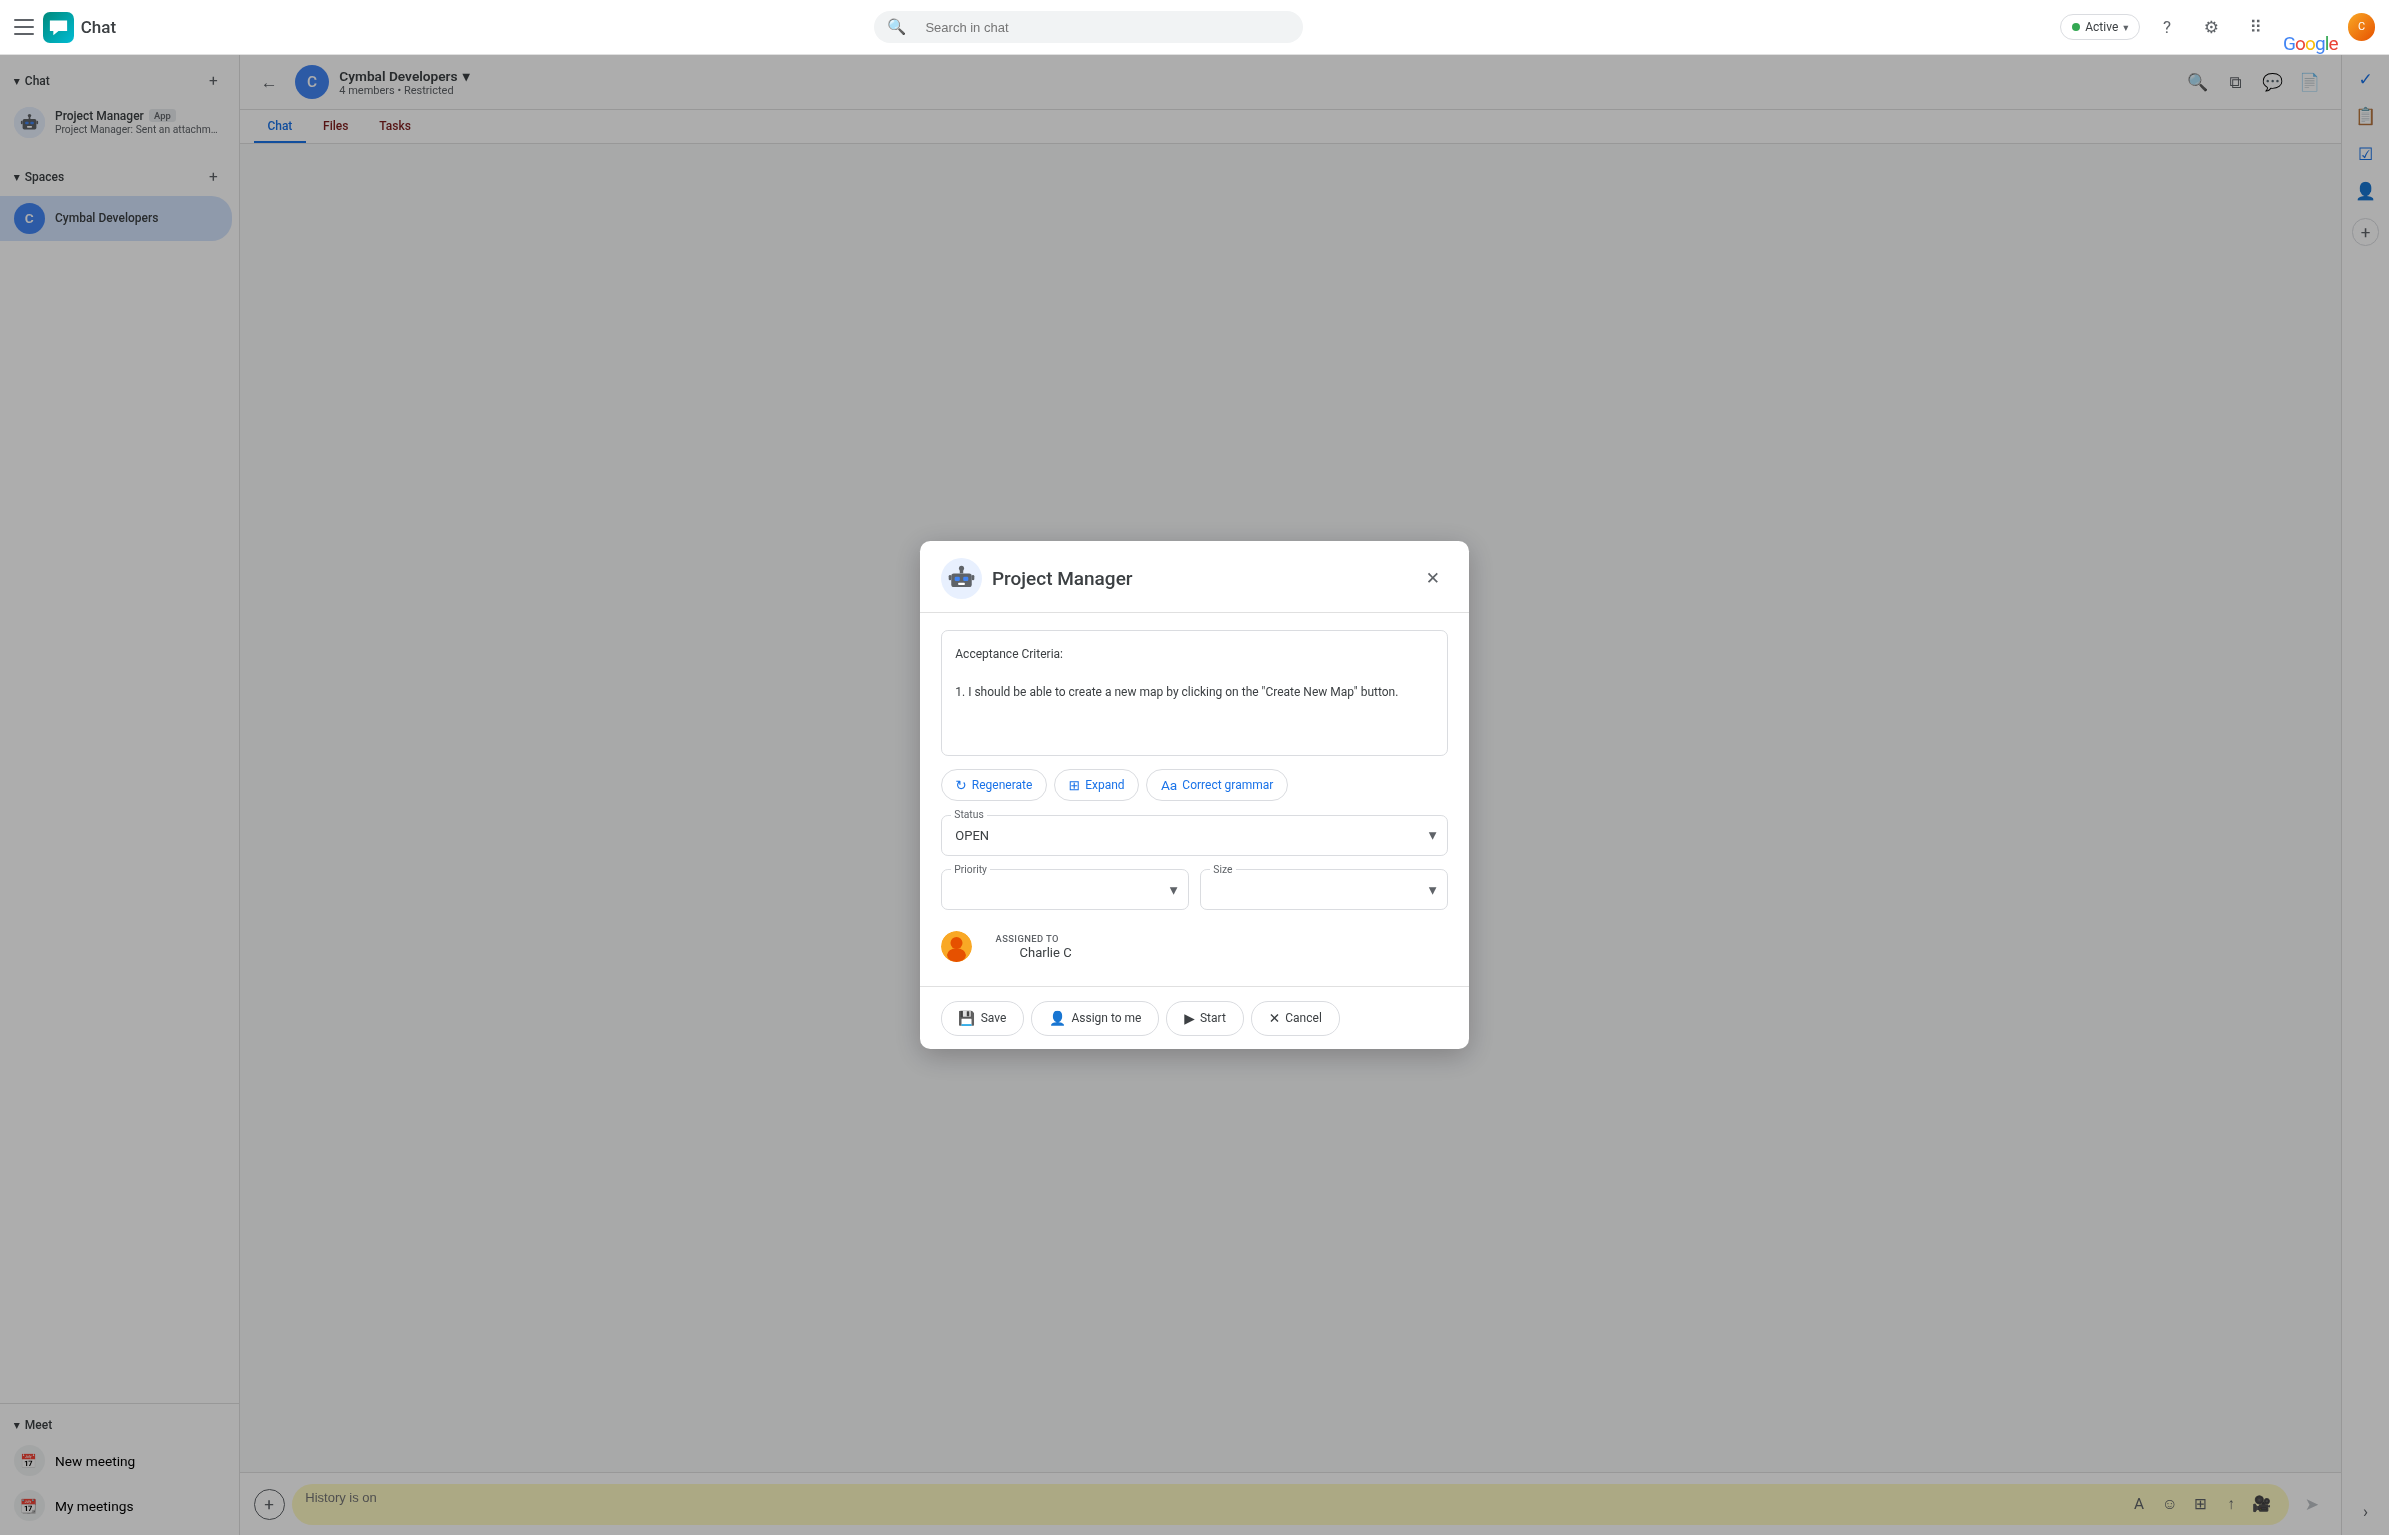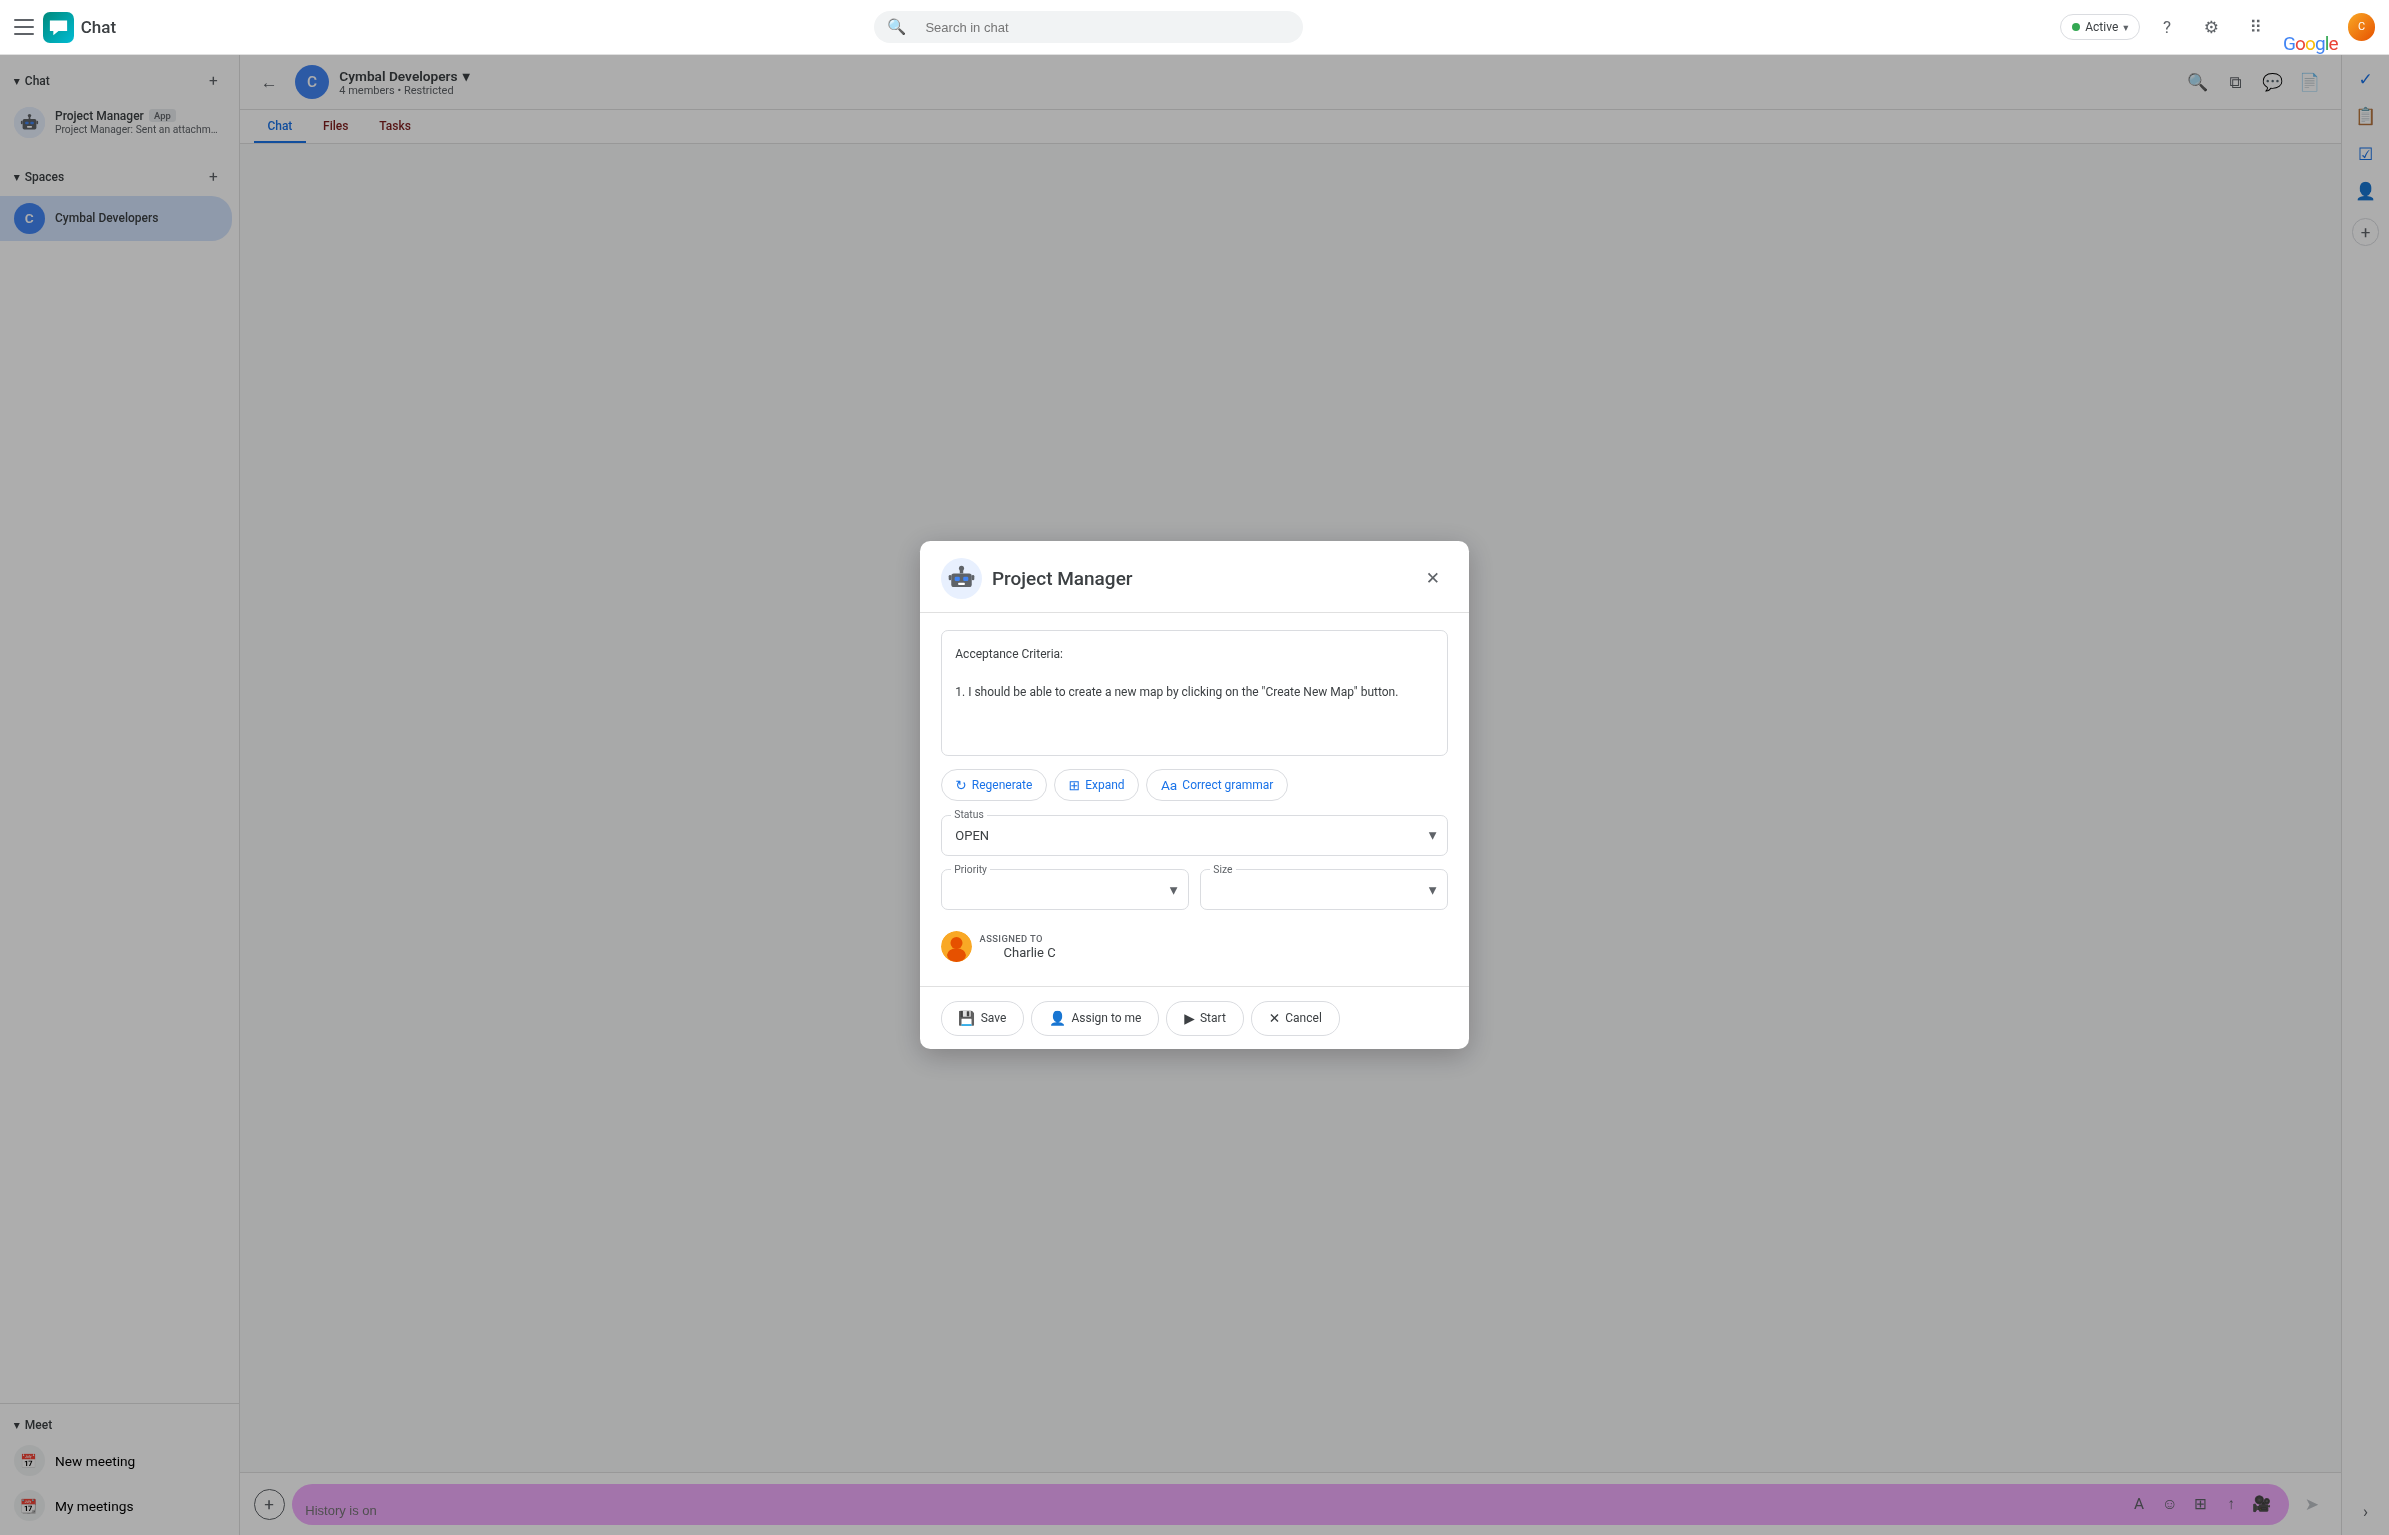--- a/index.html
+++ b/index.html
@@ -75,21 +75,21 @@
     .tabs { display: flex; border-bottom: 0.9px solid #e0e0e0; background: #fff; padding: 0 13.7px; gap: 3.4px; }
     .tab { padding: 8.6px 13.7px; font-size: 12px; font-weight: 500; color: #7f1d1d; cursor: pointer; border-bottom: 2.6px solid transparent; }
     .tab.active { color: #1a73e8; border-bottom-color: #1a73e8; }
 
     
     .chat-area { flex: 1; overflow-y: auto; padding: 13.7px; }
 
     
     .bottom-bar { background: #fff; border-top: 0.9px solid #e0e0e0; padding: 10.3px 13.7px; display: flex; align-items: center; gap: 6.9px; }
     .add-btn { width: 31px; height: 31px; border-radius: 50%; border: 1.7px solid #5f6368; display: flex; align-items: center; justify-content: center; cursor: pointer; color: #5f6368; font-size: 17px; flex-shrink: 0; }
-    .message-input-wrap { flex: 1; background: #f0abfc; border-radius: 20.6px; display: flex; align-items: flex-end; padding: 6.9px 13.7px; gap: 6.9px; }
+    .message-input-wrap { flex: 1; background: #fef9c3; border-radius: 20.6px; display: flex; align-items: flex-start; padding: 6.9px 13.7px; gap: 6.9px; }
     .message-input { border: none; background: transparent; flex: 1; font-size: 13px; color: #3c4043; outline: none; }
     .input-actions { display: flex; align-items: center; gap: 3.4px; }
     .input-action-btn { width: 27.4px; height: 27.4px; border-radius: 50%; display: flex; align-items: center; justify-content: center; cursor: pointer; color: #5f6368; font-size: 15.4px; }
     .send-btn { width: 31px; height: 31px; border-radius: 50%; display: flex; align-items: center; justify-content: center; cursor: pointer; color: #bdc1c6; font-size: 17px; }
 
     
     .right-sidebar { width: 48px; background: #fff; border-left: 0.9px solid #e0e0e0; display: flex; flex-direction: column; align-items: center; padding: 6.9px 0; gap: 3.4px; flex-shrink: 0; }
     .right-sidebar-item { width: 34px; height: 34px; border-radius: 50%; display: flex; align-items: center; justify-content: center; cursor: pointer; color: #5f6368; font-size: 17px; position: relative; }
     .right-sidebar-item.active { color: #1a73e8; }
     .right-sidebar-add { width: 27.4px; height: 27.4px; border-radius: 50%; border: 0.9px solid #dadce0; display: flex; align-items: center; justify-content: center; cursor: pointer; color: #5f6368; font-size: 17px; margin-top: 6.9px; }
@@ -107,21 +107,21 @@
     .modal-text-area { border: 0.9px solid #dadce0; border-radius: 6.9px; padding: 13.7px; font-size: 12px; color: #3c4043; line-height: 1.6; min-height: 103px; resize: none; font-family: inherit; }
     .modal-actions-row { display: flex; gap: 6.9px; }
     .modal-action-btn { display: flex; align-items: center; gap: 5.1px; padding: 6.9px 13.7px; border: 0.9px solid #dadce0; border-radius: 17px; cursor: pointer; font-size: 12px; color: #1a73e8; background: #fff; font-family: inherit; }
     .modal-action-icon { font-size: 13.7px; }
     .form-group { display: flex; flex-direction: column; gap: 3.4px; position: relative; }
     .form-label { font-size: 10.3px; color: #5f6368; position: absolute; top: -6.9px; left: 10.3px; background: #fff; padding: 0 3.4px; }
     .form-select { appearance: none; border: 0.9px solid #dadce0; border-radius: 6.9px; padding: 12px 34px 12px 13.7px; font-size: 13px; color: #3c4043; cursor: pointer; background: #fff; font-family: inherit; width: 100%; outline: none; }
     .select-arrow { position: absolute; right: 12px; top: 50%; transform: translateY(-50%); color: #5f6368; pointer-events: none; font-size: 15.4px; }
     .form-row { display: flex; gap: 10.3px; }
     .form-row .form-group { flex: 1; }
-    .assigned-section { display: flex; align-items: center; gap: 8px; padding: 6.9px 0; }
+    .assigned-section { display: flex; align-items: center; gap: 24px; padding: 6.9px 0; }
     .assigned-avatar { width: 31px; height: 31px; border-radius: 50%; overflow: hidden; flex-shrink: 0; }
     .assigned-info { display: flex; flex-direction: column; gap: 1.7px; }
     .assigned-label { font-size: 9.4px; color: #5f6368; text-transform: uppercase; font-weight: 500; letter-spacing: 0.4px; }
     .assigned-name { font-size: 13px; color: #3c4043; font-weight: 400; margin-left: 24px; }
     .modal-footer { display: flex; gap: 6.9px; padding: 13.7px 20.6px; border-top: 0.9px solid #e0e0e0; flex-shrink: 0; }
     .footer-btn { display: flex; align-items: center; gap: 5.1px; padding: 8.6px 17px; border: 0.9px solid #dadce0; border-radius: 17px; cursor: pointer; font-size: 12px; color: #3c4043; background: #fff; font-family: inherit; }
     .footer-btn-icon { font-size: 13.7px; }
 
     
     ::-webkit-scrollbar { width: 5.1px; }

